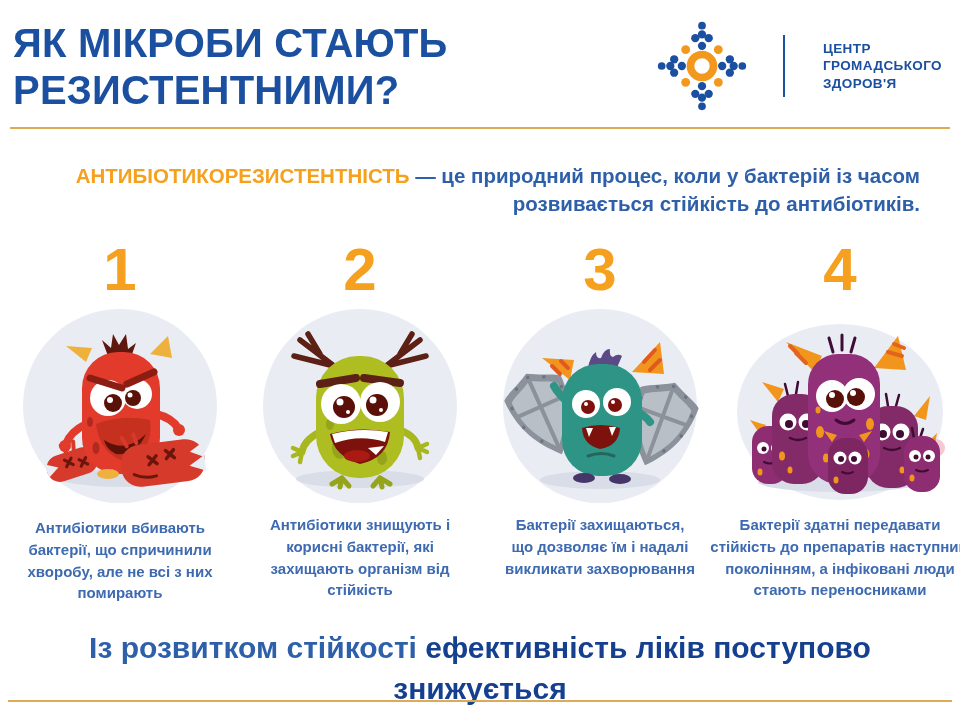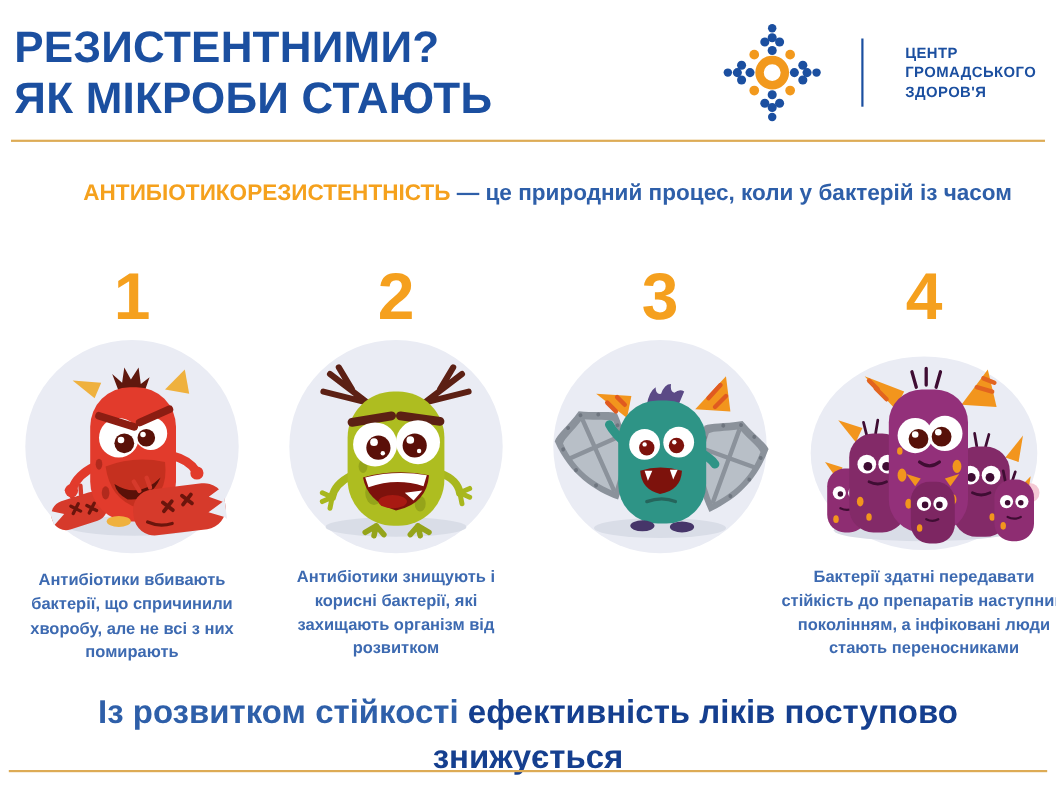--- a/index.html
+++ b/index.html
@@ -48,22 +48,22 @@
     position:absolute; top:742px; right:14px; font-size:11.5px; font-weight:700;
     color:#e8a33c; letter-spacing:.3px; text-decoration:none;
   }
 </style>
 </head>
 <body>
 
 <div id="canvas">
 
   <div class="title">
+    <div>ЯК МІКРОБИ СТАЮТЬ</div>
     <div>РЕЗИСТЕНТНИМИ?</div>
-    <div>ЯК МІКРОБИ СТАЮТЬ</div>
   </div>
 
   <div class="logo">
     <svg class="logo-dots" viewBox="0 0 100 100">
       <g fill="#1b4fa0">
         <circle cx="50" cy="29" r="4.3"></circle>
           <circle cx="43" cy="21" r="4.3"></circle>
           <circle cx="50" cy="17" r="4.3"></circle>
           <circle cx="57" cy="21" r="4.3"></circle>
           <circle cx="50" cy="8" r="4"></circle>
@@ -97,20 +97,21 @@
       <div>ГРОМАДСЬКОГО</div>
       <div>ЗДОРОВ'Я</div>
     </div>
   </div>
 
   <div class="header-rule"></div>
 
   <div class="intro">
     <span class="lead">АНТИБІОТИКОРЕЗИСТЕНТНІСТЬ</span>
     <span>— це природний процес, коли у бактерій із часом</span>
+    <div>розвивається стійкість до антибіотиків.</div>
   </div>
 
   <div class="steps">
 
     <div class="step">
       <div class="step-number">1</div>
       <svg class="step-art" viewBox="0 0 200 200">
         <circle cx="100" cy="100" r="97" fill="#eaecf4"></circle>
         <ellipse cx="102" cy="172" rx="62" ry="9" fill="#d9dde7"></ellipse>
         <g transform="translate(52,158) rotate(-18)">
@@ -179,21 +180,21 @@
           <circle cx="88" cy="106" r="2" fill="#fff"></circle>
         <circle cx="117" cy="99" r="11" fill="#5a0f08"></circle>
           <circle cx="113" cy="94" r="3.5" fill="#fff"></circle>
           <circle cx="121" cy="104" r="2" fill="#fff"></circle>
         <path d="M70,128 Q100,120 130,126 Q128,152 100,158 Q74,150 70,128 Z" fill="#7d120c"></path>
         <ellipse cx="97" cy="150" rx="13" ry="6" fill="#a81a12"></ellipse>
         <path d="M72,128 Q100,121 128,126 L125,136 Q100,128 75,137 Z" fill="#fff"></path>
         <path d="M116,149 L124,140 L108,142 Z" fill="#fff"></path>
         <path d="M82,172 l-10,6 M82,172 l-2,9 M82,172 l7,8 M120,172 l10,6 M120,172 l2,9 M120,172 l-7,8" stroke="#95a41a" stroke-width="5" stroke-linecap="round" fill="none"></path>
       </svg>
-      <div class="step-caption cap-2">Антибіотики знищують і корисні бактерії, які захищають організм від розвитком</div>
+      <div class="step-caption cap-2">Антибіотики знищують і корисні бактерії, які захищають організм від стійкість</div>
     </div>
 
     <div class="step">
       <div class="step-number">3</div>
       <svg class="step-art" viewBox="0 0 200 200">
         <defs>
           <g id="shield">
             <path d="M0,-44 C16,-35 26,-33 31,-28 C31,6 16,28 0,44 C-16,28 -31,6 -31,-28 C-26,-33 -16,-35 0,-44 Z" fill="#8b929b"></path>
             <path d="M0,-36 C13,-29 21,-27 25,-23 C25,4 13,22 0,36 C-13,22 -25,4 -25,-23 C-21,-27 -13,-29 0,-36 Z" fill="#b8bfc7"></path>
             <path d="M0,-36 L0,36 M-25,-8 L25,-8" stroke="#8b929b" stroke-width="4"></path>
@@ -227,20 +228,21 @@
           <circle cx="86" cy="98" r="2" fill="#fff"></circle>
         <circle cx="115" cy="99" r="7" fill="#7d120c"></circle>
           <circle cx="113" cy="96" r="2" fill="#fff"></circle>
         <path d="M82,122 Q100,116 120,122 Q119,140 100,143 Q83,139 82,122 Z" fill="#7d120c"></path>
         <path d="M86,122 L93,122 L89,131 Z" fill="#fff"></path>
         <path d="M109,121 L116,121 L112,130 Z" fill="#fff"></path>
         <path d="M88,150 Q102,145 114,150" stroke="#25655c" stroke-width="3" fill="none" stroke-linecap="round"></path>
         <ellipse cx="84" cy="172" rx="11" ry="5" fill="#463569"></ellipse>
           <ellipse cx="120" cy="173" rx="11" ry="5" fill="#463569"></ellipse>
       </svg>
+      <div class="step-caption cap-3">Бактерії захищаються, що дозволяє їм і надалі викликати захворювання</div>
     </div>
 
     <div class="step">
       <div class="step-number">4</div>
       <svg class="step-art wide" viewBox="0 0 220 200">
         <ellipse cx="110" cy="106" rx="103" ry="88" fill="#eaecf4"></ellipse>
         <ellipse cx="110" cy="176" rx="82" ry="10" fill="#d9dde7"></ellipse>
         <g>
           <path d="M30,128 l-10,-14 l16,5 Z" fill="#f2951d"></path>
           <rect x="22" y="120" width="36" height="58" rx="16" fill="#8e2d72"></rect>

